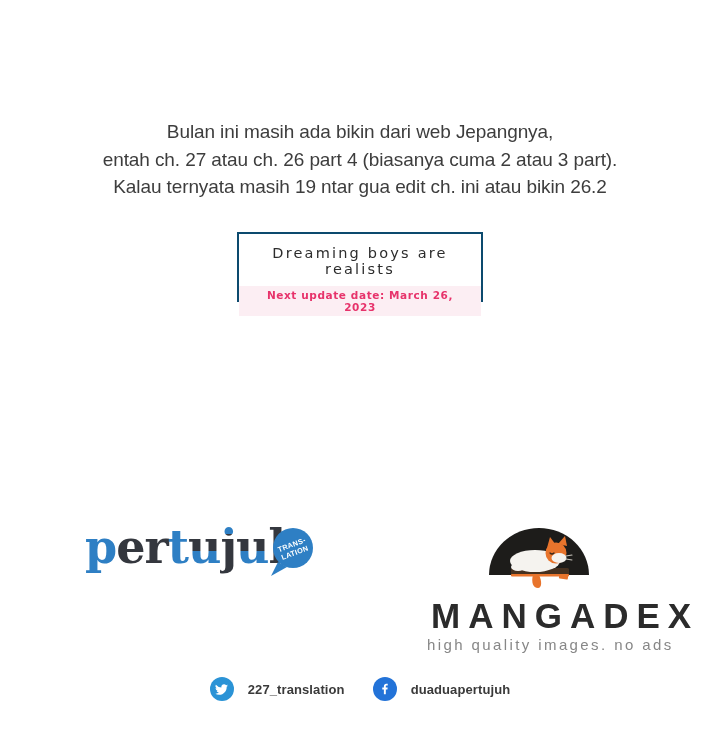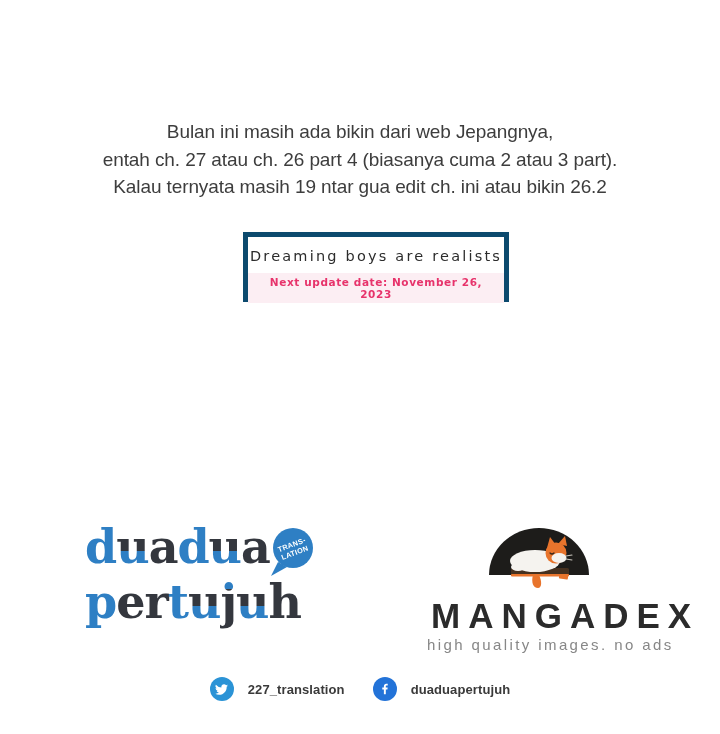--- a/index.html
+++ b/index.html
@@ -4,22 +4,22 @@
 <style>
   html,body{margin:0;padding:0;background:#ffffff;}
   .page{position:relative;width:720px;height:734px;background:#ffffff;overflow:hidden;
         font-family:"Liberation Sans",sans-serif;}
 
   
   .note{position:absolute;top:118px;left:0;width:720px;text-align:center;
         color:#3d3d3d;font-size:19px;line-height:27.5px;letter-spacing:-0.1px;font-weight:400;}
 
   
-  .update-box{position:absolute;left:243px;top:232px;width:266px;height:70px;
-              box-sizing:border-box;border:5px solid #0c4a6e;background:#ffffff;text-align:center;}
+  .update-box{position:absolute;left:237px;top:232px;width:246px;height:70px;
+              box-sizing:border-box;border:2px solid #0c4a6e;background:#ffffff;text-align:center;}
   .update-title{margin-top:11px;font-size:14.5px;letter-spacing:2.2px;color:#2c2c2c;
                 font-family:"DejaVu Sans",sans-serif;font-weight:400;}
   .update-pill{display:inline-block;margin-top:9px;padding:3px 11px;background:#fceef3;
                color:#e7336b;font-size:10.5px;font-weight:bold;letter-spacing:0.6px;
                font-family:"DejaVu Sans",sans-serif;}
 
   
   .group-logo{position:absolute;left:85px;top:520px;font-family:"DejaVu Serif",serif;
               font-size:46px;line-height:55px;font-weight:600;letter-spacing:-1px;}
   .logo-line{position:relative;white-space:nowrap;}
@@ -57,25 +57,24 @@
 <div class="page">
 
   <div class="note">
     <div>Bulan ini masih ada bikin dari web Jepangnya,</div>
     <div>entah ch. 27 atau ch. 26 part 4 (biasanya cuma 2 atau 3 part).</div>
     <div>Kalau ternyata masih 19 ntar gua edit ch. ini atau bikin 26.2</div>
   </div>
 
   <div class="update-box">
     <div class="update-title">Dreaming boys are realists</div>
-    <div class="update-pill">Next update date: November 26, 2023</div>
+    <div class="update-pill">Next update date: March 26, 2023</div>
   </div>
 
   <div class="group-logo">
-    <div class="logo-line"><span class="lt-blue">d</span><span class="lt-split">u</span><span class="lt-dark">a</span><span class="lt-blue">d</span><span class="lt-split">u</span><span class="lt-dark">a</span></div>
     <div class="logo-line"><span class="lt-blue">p</span><span class="lt-dark">e</span><span class="lt-dark">r</span><span class="lt-blue">t</span><span class="lt-split">u</span><span class="lt-dotblue">j</span><span class="lt-split">u</span><span class="lt-dark">h</span></div>
     <svg class="trans-badge" width="47" height="50" viewBox="0 0 47 50">
       <path d="M10,34 L3,48 L19,39 Z" fill="#2e7fc4"></path>
       <circle cx="25" cy="20" r="20" fill="#2e7fc4"></circle>
       <g transform="rotate(-21 25 20)" fill="#ffffff" font-family="Liberation Sans, sans-serif" font-size="7.2" font-weight="bold" text-anchor="middle" letter-spacing="0.3">
         <text x="25" y="19">TRANS-</text>
         <text x="25" y="27.5">LATION</text>
       </g>
     </svg>
   </div>

